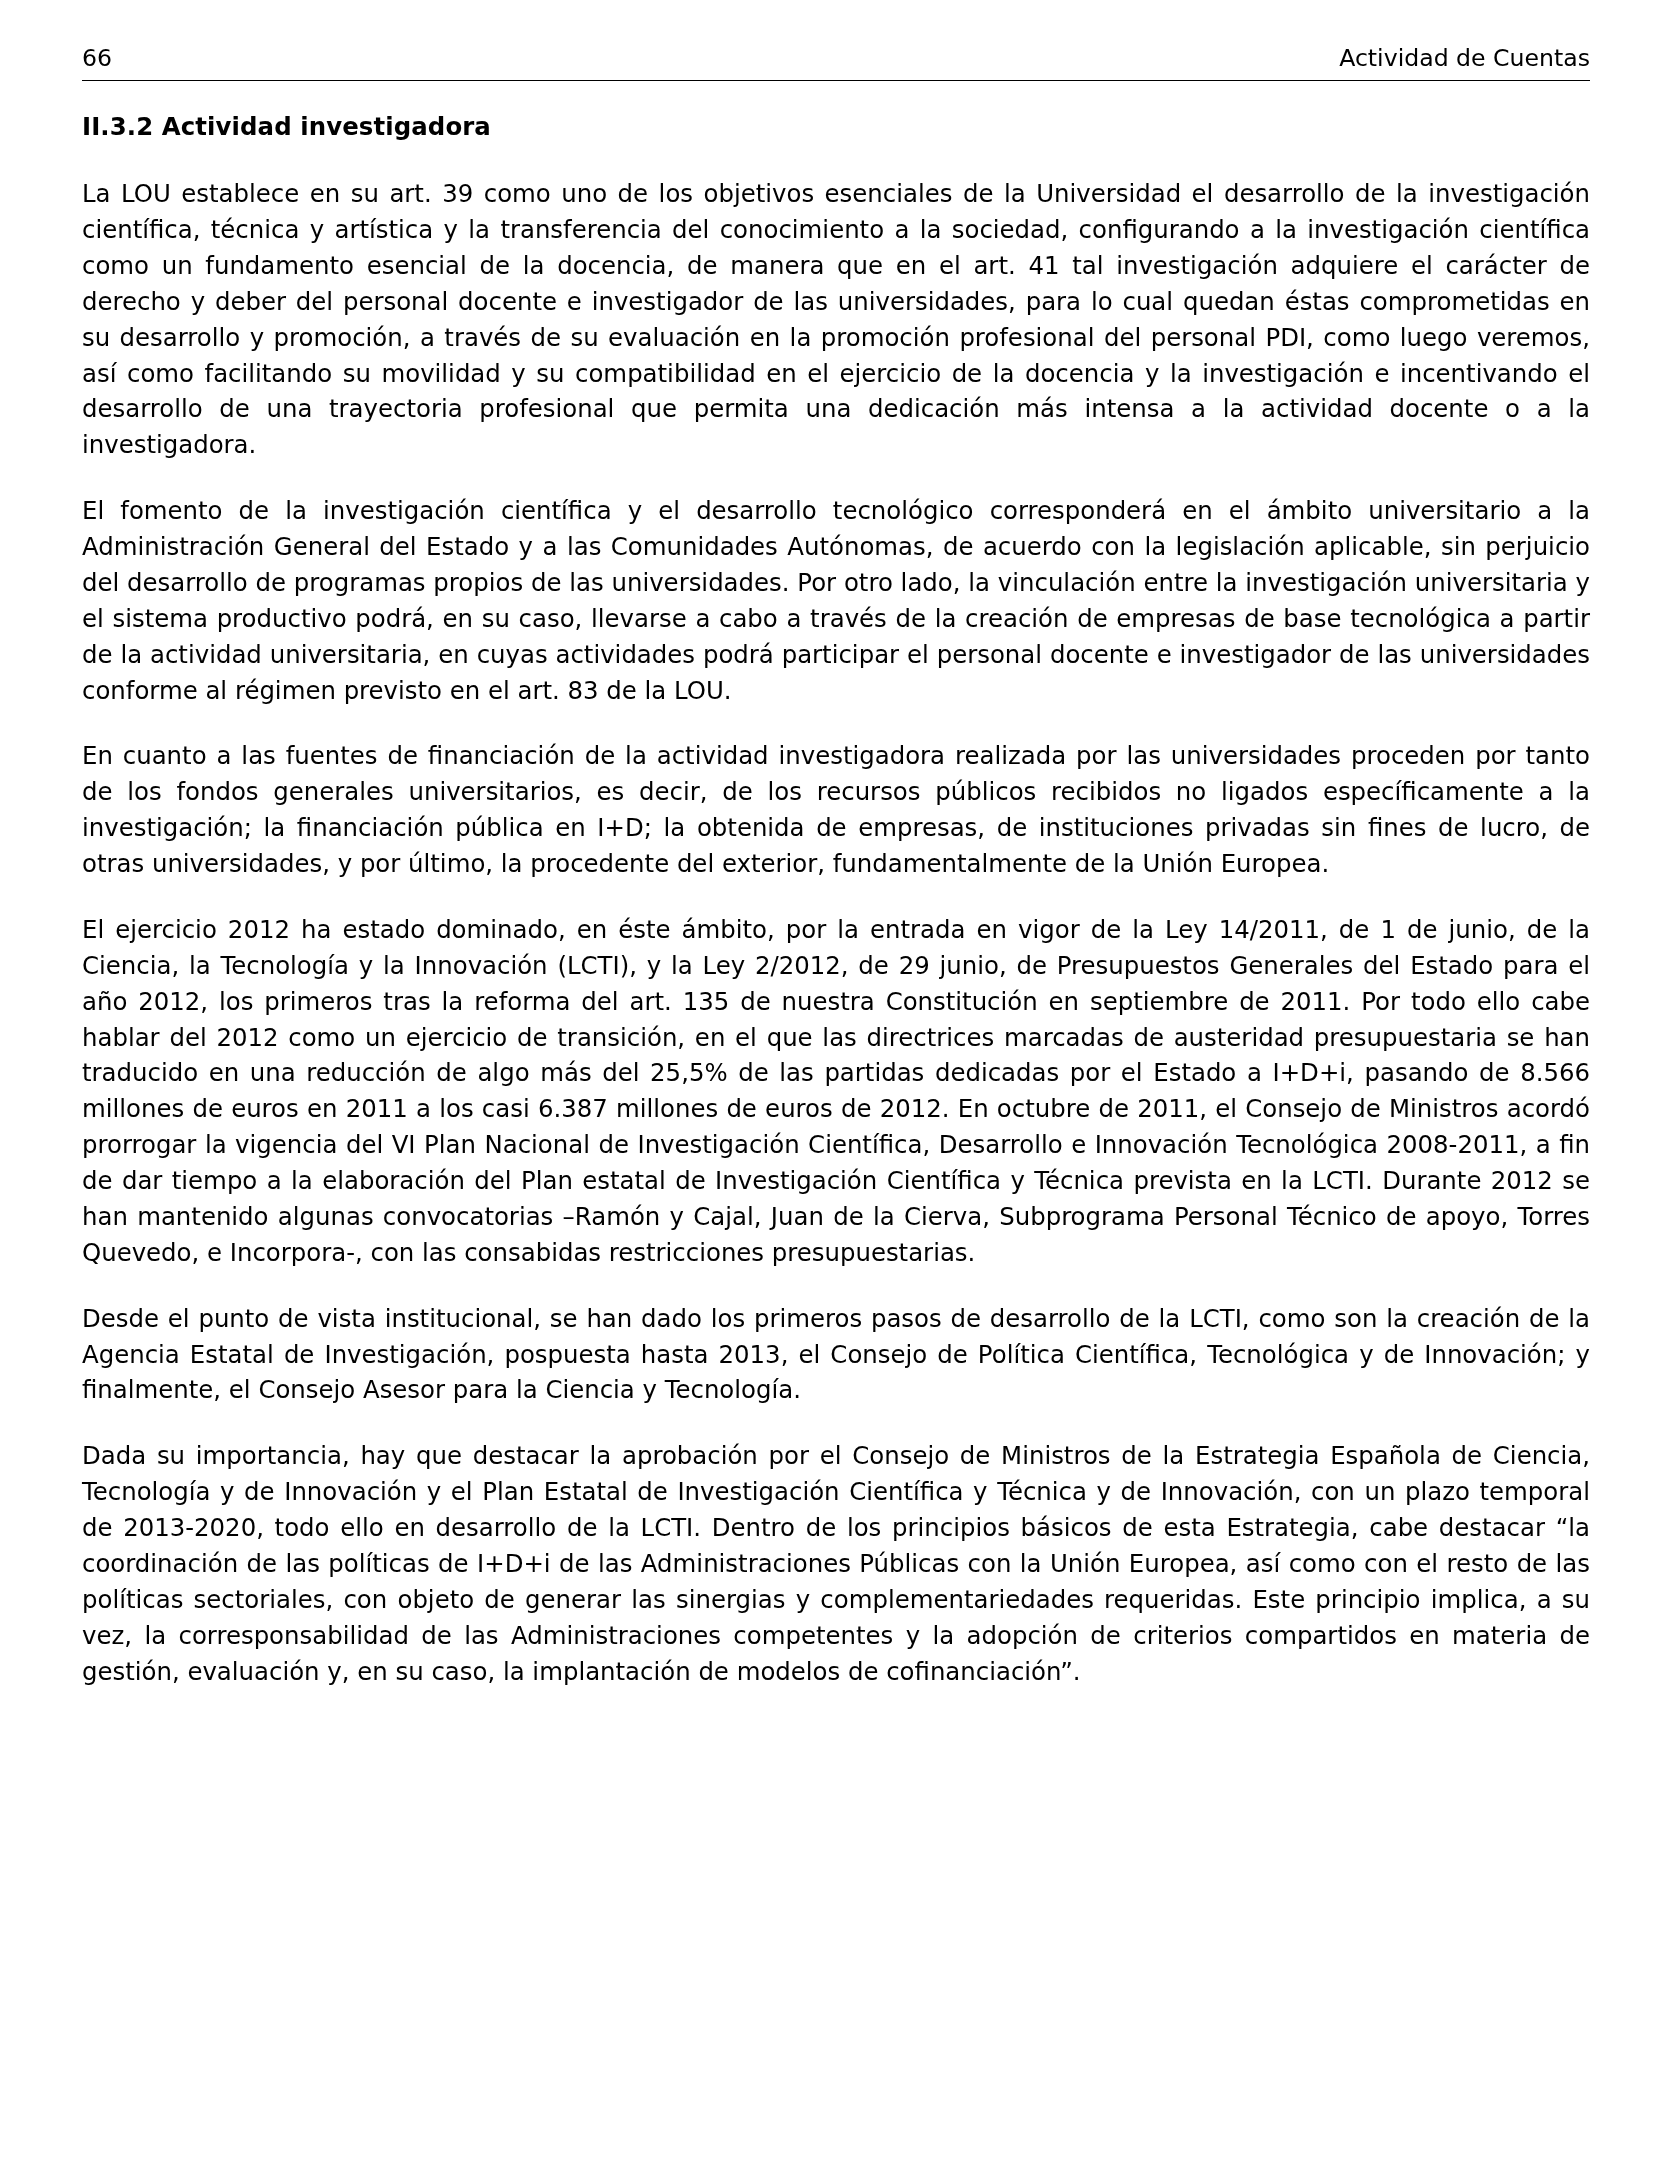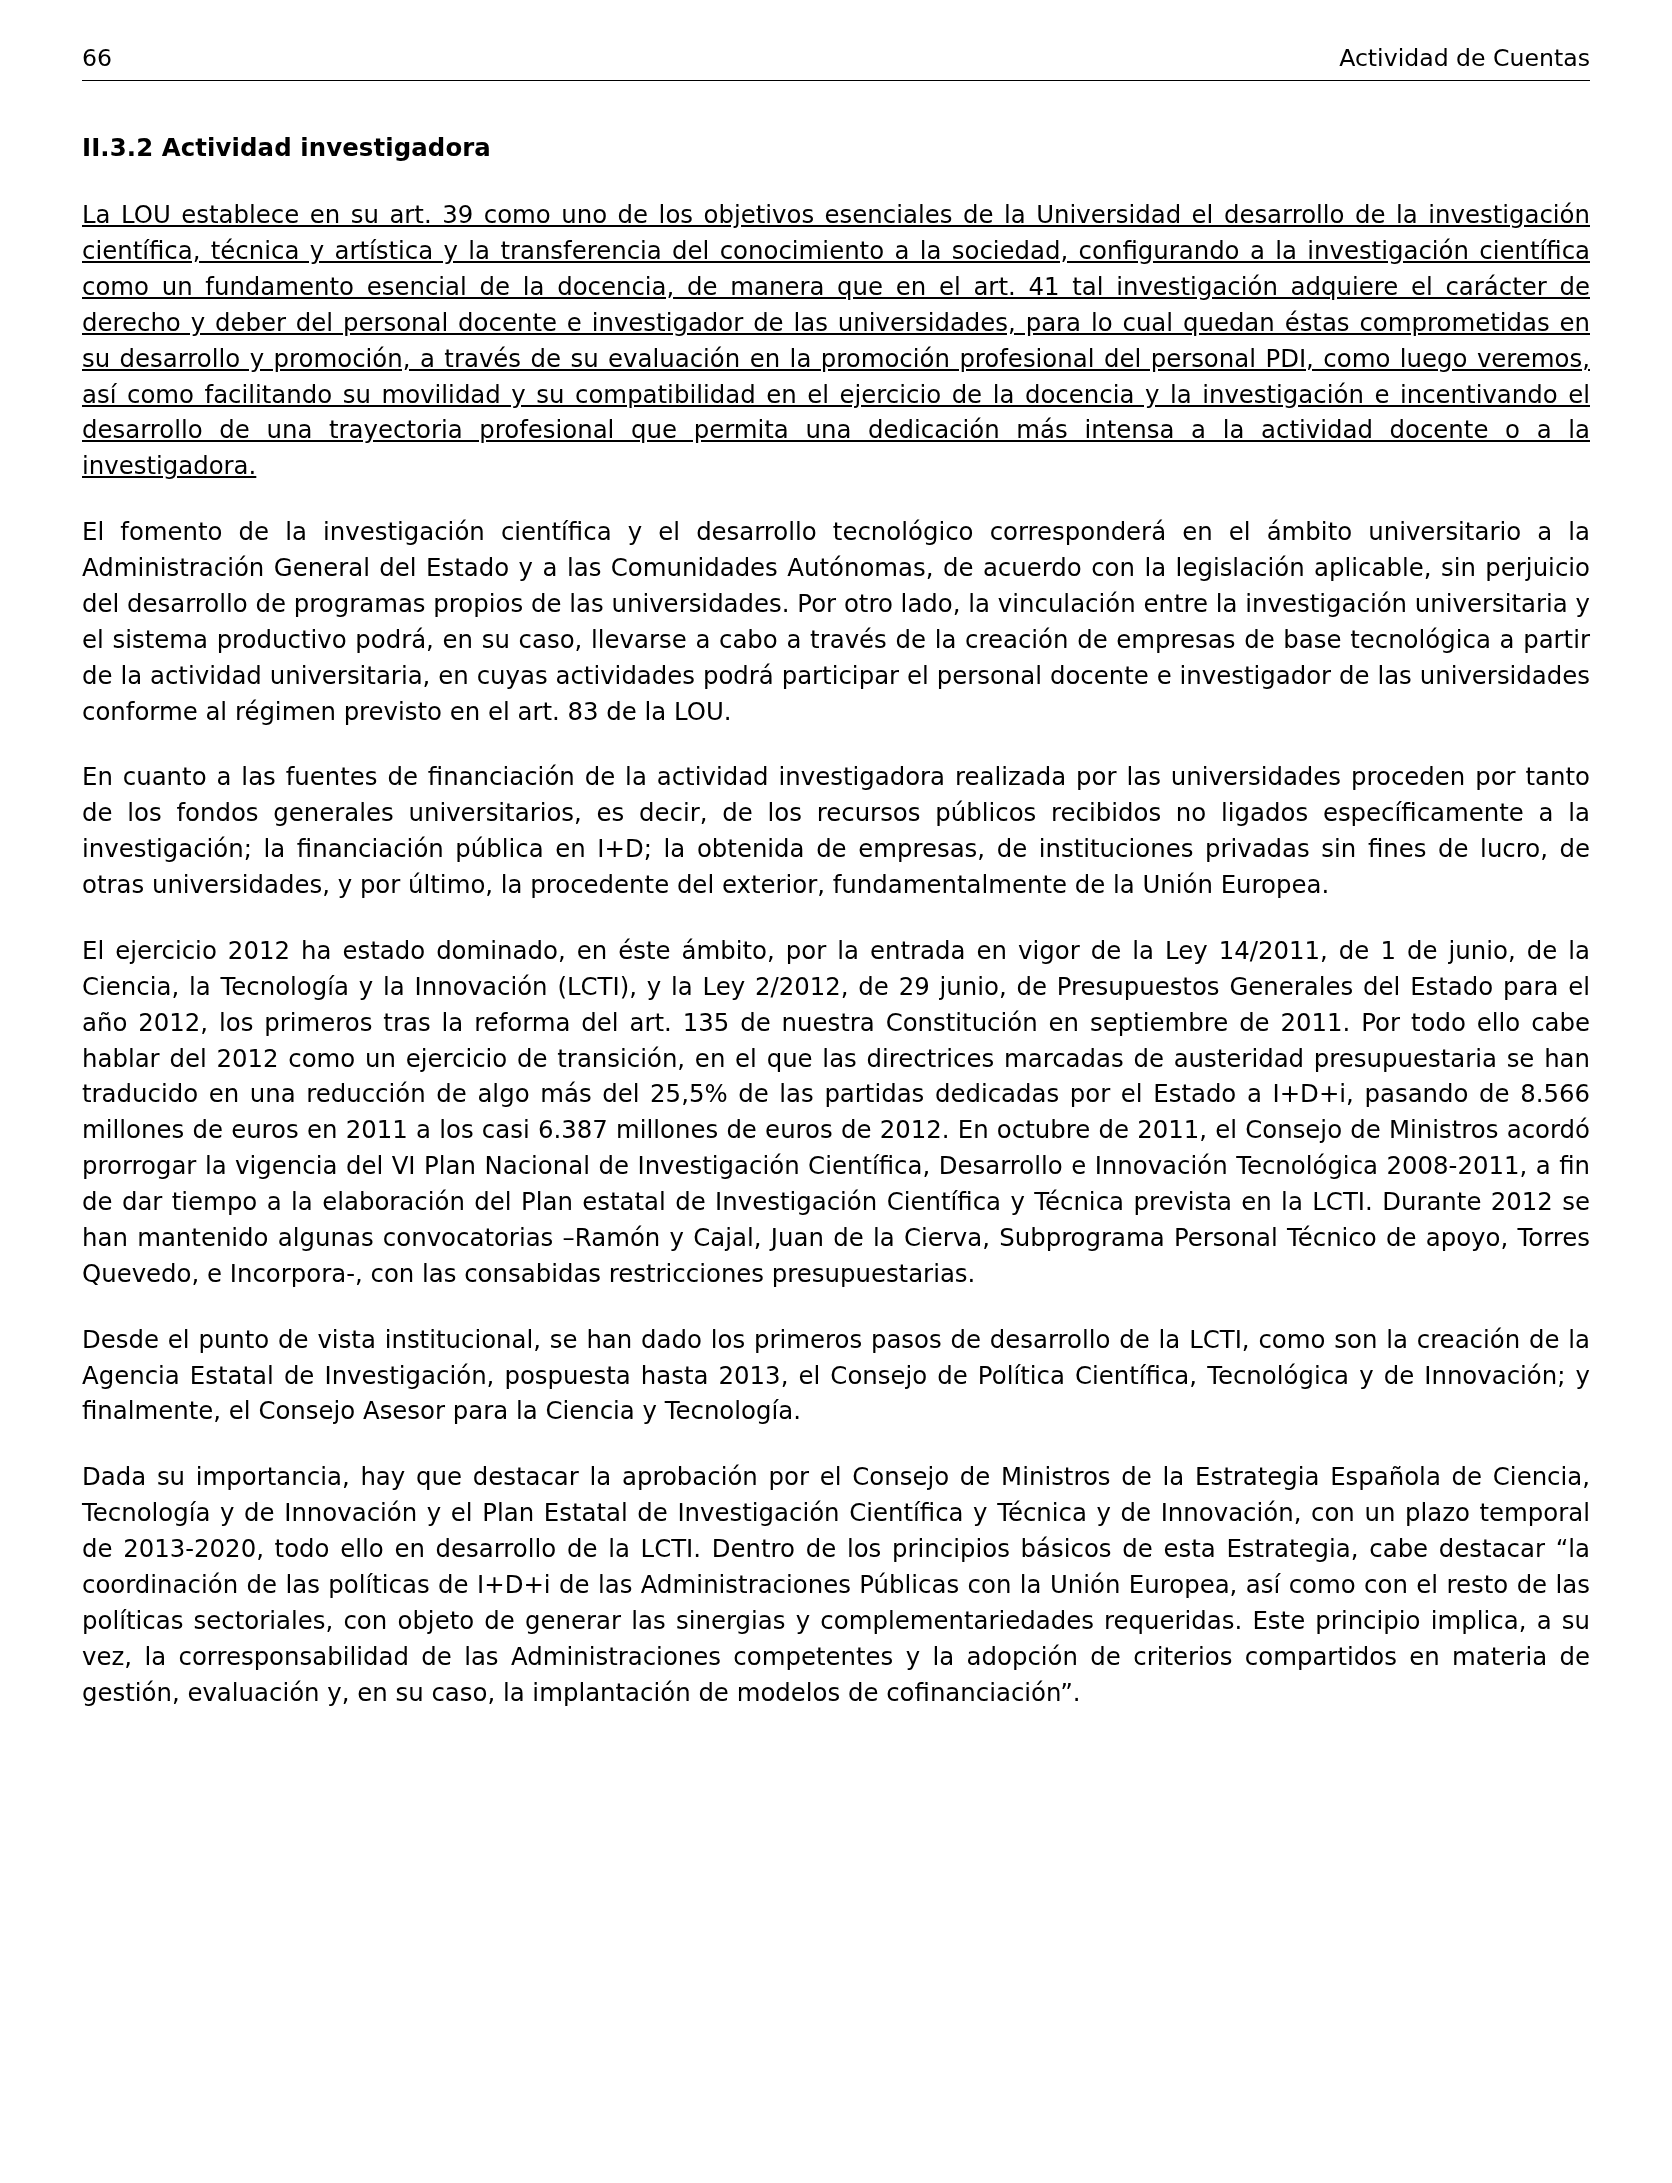--- a/index.html
+++ b/index.html
@@ -33,33 +33,32 @@
   }
   .header .header-title {
     font-size: 23.6px;
   }
   .content {
     padding-top: 28px;
   }
   h2.section-heading {
     font-size: 24.4px;
     font-weight: bold;
-    margin: 24px 0 0 0;
+    margin: 3px 0 0 0;
     letter-spacing: 0.1px;
   }
   p.body-par {
     font-size: 24.4px;
     line-height: 1.47;
     text-align: justify;
     margin: 30px 0 0 0;
     hyphens: none;
   }
   p.body-par:first-of-type {
     margin-top: 35px;
-    text-decoration: underline;
   }
 </style>
 </head>
 <body>
 
 <div class="page">
 
   <div class="header">
     <span class="page-number">66</span>
     <span class="header-title">Actividad de Cuentas</span>

